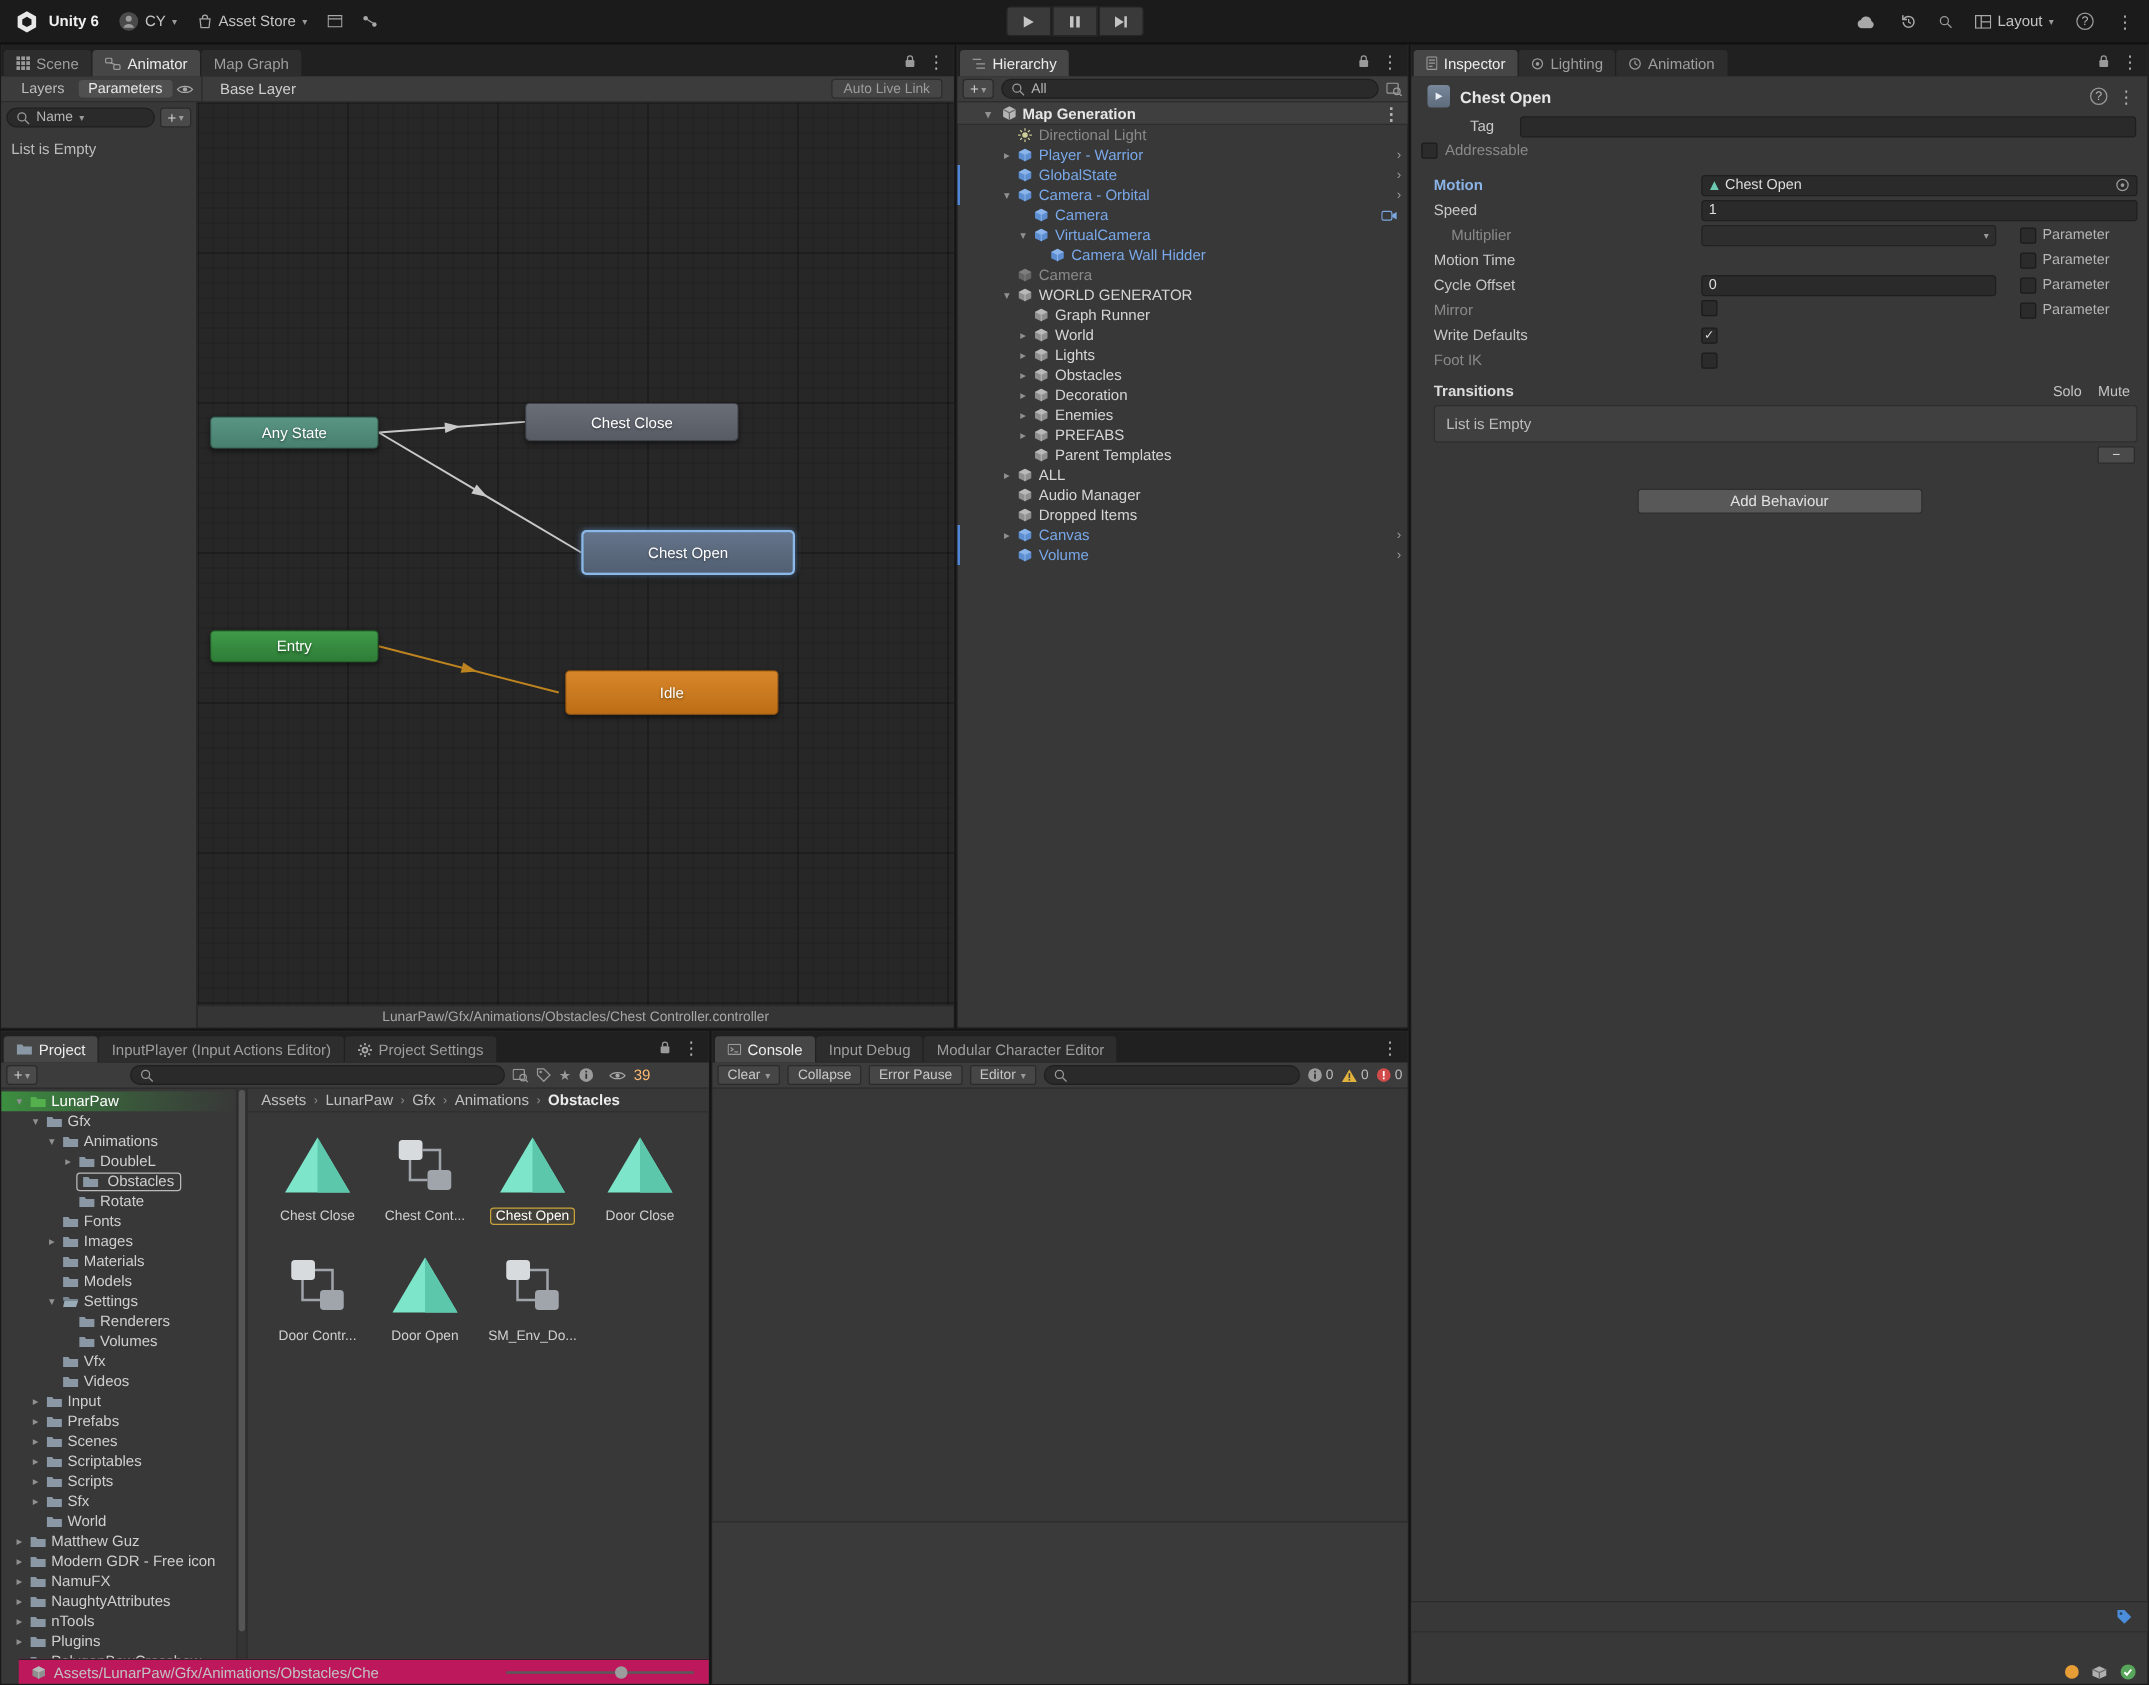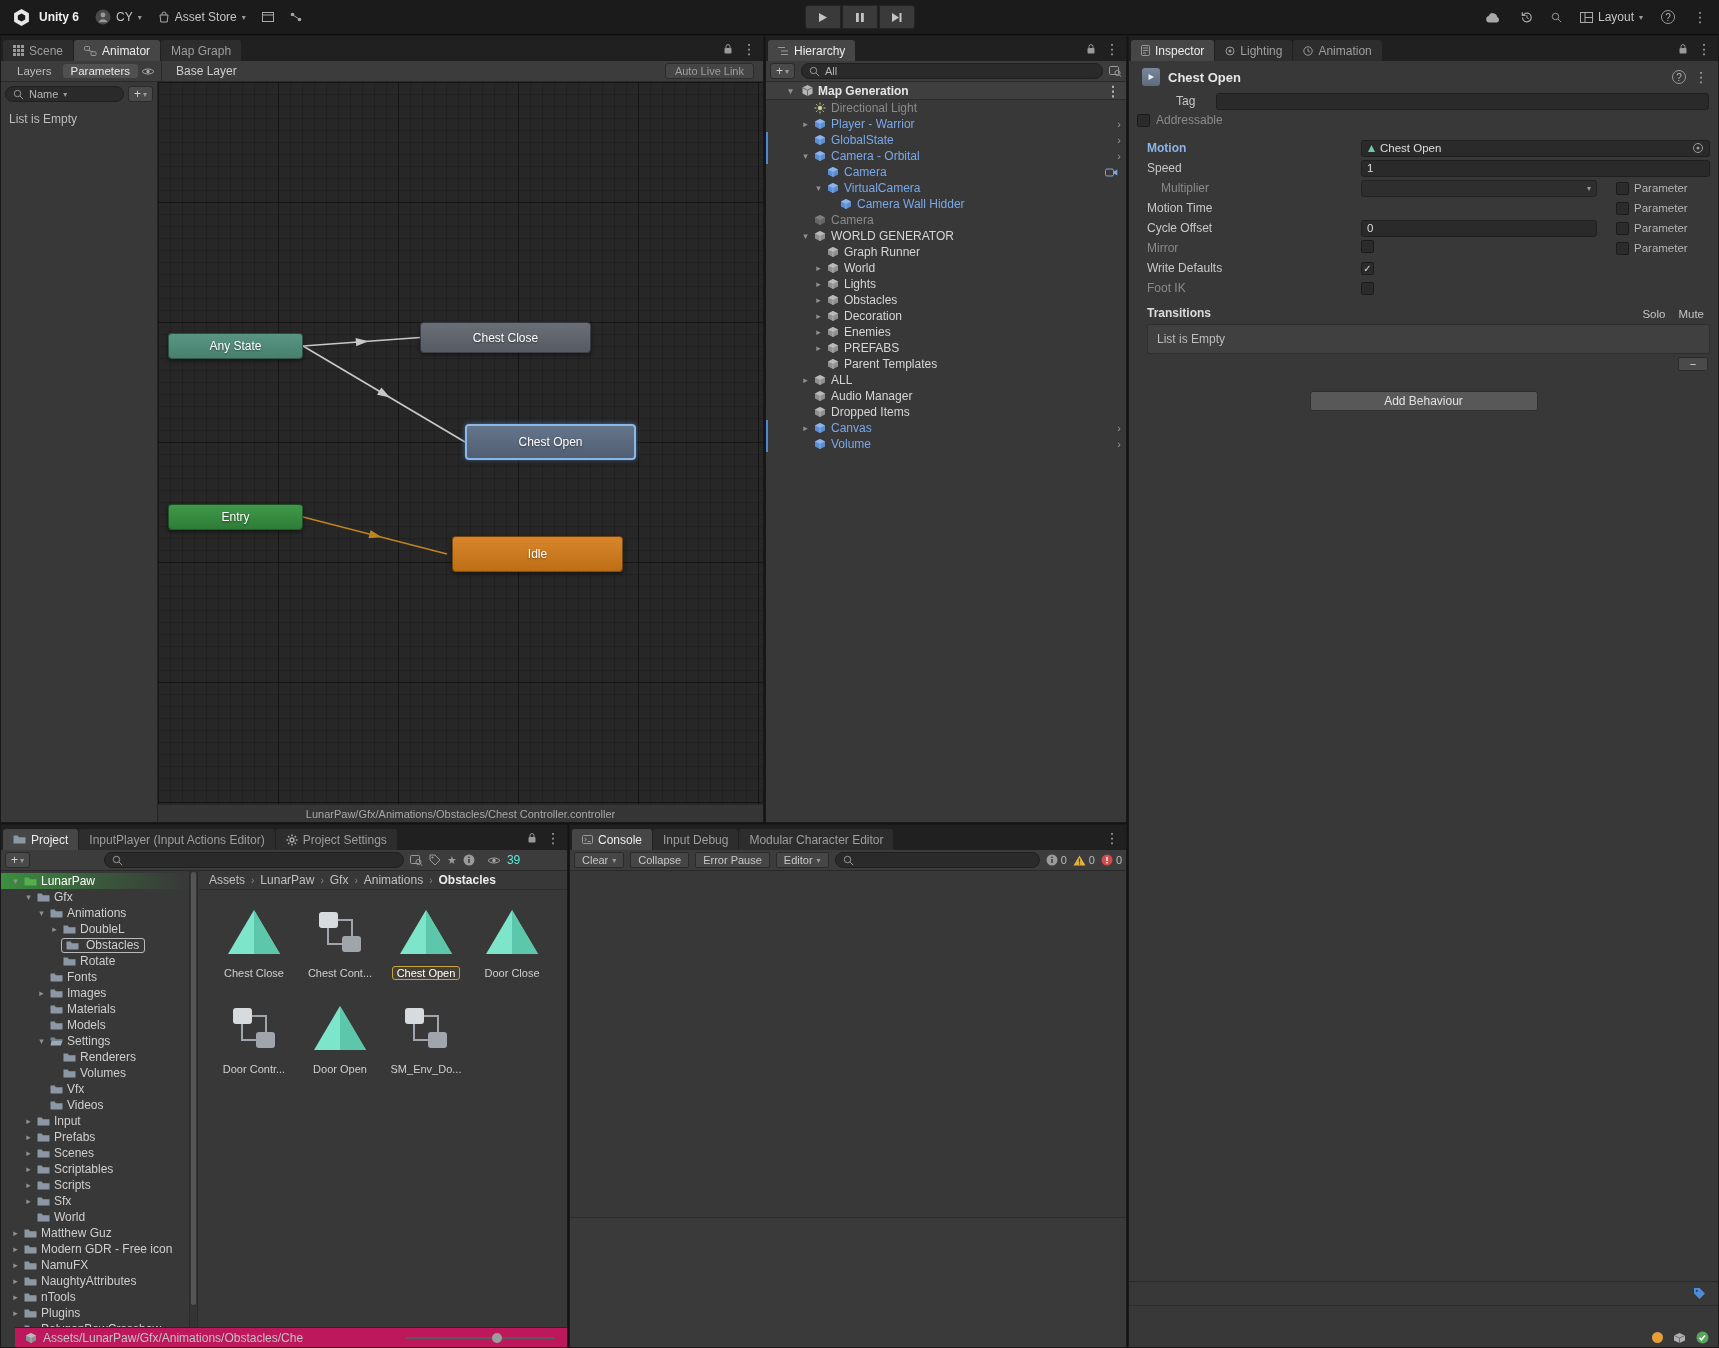--- a/index.html
+++ b/index.html
@@ -928,21 +928,21 @@
             <rect x="5.3" y="5" width="1.4" height="4" fill="#2f2f2f"></rect>
             <rect x="5.3" y="2.6" width="1.4" height="1.4" fill="#2f2f2f"></rect>
           </svg>
         </span>
       <span class="ti" style="margin-left:6px">
           <svg width="14" height="9">
             <path d="M1 4.5C3.5 1.2 10.5 1.2 13 4.5 10.5 7.8 3.5 7.8 1 4.5z" fill="none" stroke="#a8a8a8"></path>
             <circle cx="7" cy="4.5" r="1.7" fill="#a8a8a8"></circle>
           </svg>
         </span>
-      <span style="color:#5eead4">39</span>
+      <span style="color:#fdba74">39</span>
     </div>
     <div class="proj-body">
       <div class="ptree" id="project-tree">
           <div class="p-row selgreen">
             <span style="width: 8px; flex: 0 0 auto;"></span>
             <span class="p-exp">▾</span>
             <span class="p-ico">
               <svg width="13" height="11" viewBox="0 0 13 11">
                 <path d="M0.5 1.5h4.2l1.2 1.7h6.6v6.3H0.5z" fill="#54b04c"></path>
               </svg>

